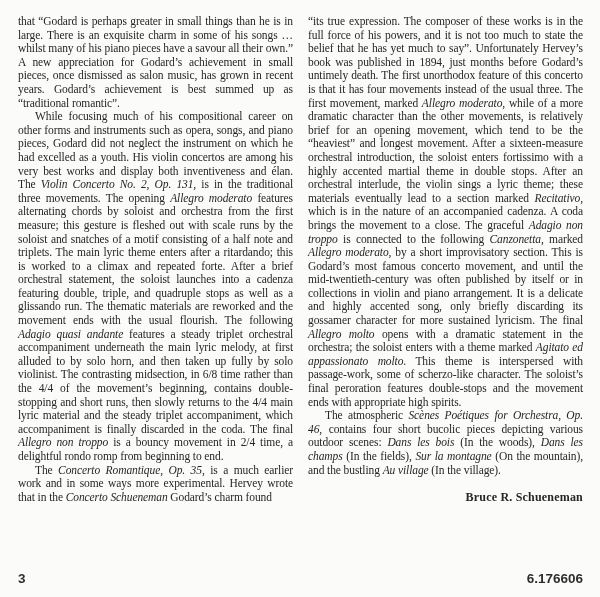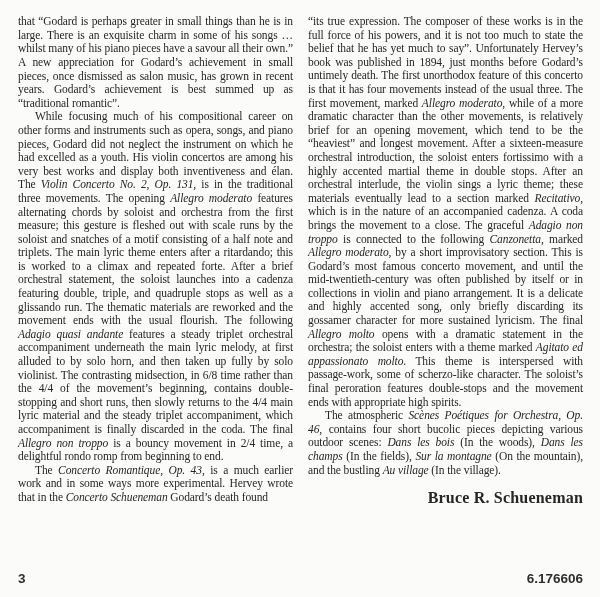--- a/index.html
+++ b/index.html
@@ -12,35 +12,34 @@
     overflow: hidden;
   }
   .page {
     position: absolute;
     inset: 0;
     padding: 15px 17px 0 18px;
   }
   .columns {
     display: flex;
     gap: 15px;
-    align-items: center;
   }
   .column {
     width: 275px;
     font-size: 11.5px;
     line-height: 13.6px;
     text-align: justify;
     letter-spacing: -0.1px;
   }
   .column p { text-align: justify; }
   .column p.indent { text-indent: 17px; }
   .author {
     text-align: right;
     font-weight: bold;
-    font-size: 16px;
+    font-size: 12px;
     margin-top: 14px;
     letter-spacing: 0.2px;
   }
   .footer {
     position: absolute;
     left: 18px;
     right: 17px;
     bottom: 11px;
     display: flex;
     justify-content: space-between;
@@ -52,21 +51,21 @@
   }
 </style>
 </head>
 <body>
 
 <div class="page">
   <div class="columns">
     <div class="column">
         <p><span>that “Godard is perhaps greater in small things than he is in large.  There is an exquisite charm in some of his songs … whilst many of his piano pieces have a savour all their own.”  A new appreciation for Godard’s achievement in small pieces, once dismissed as salon music, has grown in recent years.  Godard’s achievement is best summed up as “traditional romantic”.</span></p>
         <p class="indent"><span>While focusing much of his compositional career on other forms and instruments such as opera, songs, and piano pieces, Godard did not neglect the instrument on which he had excelled as a youth.  His violin concertos are among his very best works and display both inventiveness and élan.  The </span><i>Violin Concerto No. 2, Op. 131</i><span>, is in the traditional three movements.  The opening </span><i>Allegro moderato</i><span> features alternating chords by soloist and orchestra from the first measure; this gesture is fleshed out with scale runs by the soloist and snatches of a motif consisting of a half note and triplets.  The main lyric theme enters after a ritardando; this is worked to a climax and repeated forte.  After a brief orchestral statement, the soloist launches into a cadenza featuring double, triple, and quadruple stops as well as a glissando run.  The thematic materials are reworked and the movement ends with the usual flourish.  The following </span><i>Adagio quasi andante</i><span> features a steady triplet orchestral accompaniment underneath the main lyric melody, at first alluded to by solo horn, and then taken up fully by solo violinist.  The contrasting midsection, in 6/8 time rather than the 4/4 of the movement’s beginning, contains double-stopping and short runs, then slowly returns to the 4/4 main lyric material and the steady triplet accompaniment, which accompaniment is finally discarded in the coda.  The final </span><i>Allegro non troppo</i><span> is a bouncy movement in 2/4 time, a delightful rondo romp from beginning to end.</span></p>
-        <p class="indent"><span>The </span><i>Concerto Romantique, Op. 43</i><span>, is a much earlier work and in some ways more experimental.  Hervey wrote that in the </span><i>Concerto Schueneman</i><span> Godard’s death found</span></p>
+        <p class="indent"><span>The </span><i>Concerto Romantique, Op. 35</i><span>, is a much earlier work and in some ways more experimental.  Hervey wrote that in the </span><i>Concerto Schueneman</i><span> Godard’s charm found</span></p>
       </div>
     <div class="column">
       <div>
           <p><span>“its true expression.  The composer of these works is in the full force of his powers, and it is not too much to state the belief that he has yet much to say”.  Unfortunately Hervey’s book was published in 1894, just months before Godard’s untimely death.  The first unorthodox feature of this concerto is that it has four movements instead of the usual three.  The first movement, marked </span><i>Allegro moderato</i><span>, while of a more dramatic character than the other movements, is relatively brief for an opening movement, which tend to be the “heaviest” and longest movement. After a sixteen-measure orchestral introduction, the soloist enters fortissimo with a highly accented martial theme in double stops.  After an orchestral interlude, the violin sings a lyric theme; these materials eventually lead to a section marked </span><i>Recitativo</i><span>, which is in the nature of an accompanied cadenza.  A coda brings the movement to a close. The graceful </span><i>Adagio non troppo</i><span> is connected to the following </span><i>Canzonetta</i><span>, marked </span><i>Allegro moderato</i><span>, by a short improvisatory section.  This is Godard’s most famous concerto movement, and until the mid-twentieth-century was often published by itself or in collections in violin and piano arrangement.  It is a delicate and highly accented song, only briefly discarding its gossamer character for more sustained lyricism.  The final </span><i>Allegro molto</i><span> opens with a dramatic statement in the orchestra; the soloist enters with a theme marked </span><i>Agitato ed appassionato molto</i><span>. This theme is interspersed with passage-work, some of scherzo-like character.  The soloist’s final peroration features double-stops and the movement ends with appropriate high spirits.</span></p>
           <p class="indent"><span>The atmospheric </span><i>Scènes Poétiques for Orchestra, Op. 46</i><span>, contains four short bucolic pieces depicting various outdoor scenes: </span><i>Dans les bois</i><span> (In the woods), </span><i>Dans les champs</i><span> (In the fields), </span><i>Sur la montagne</i><span> (On the mountain), and the bustling </span><i>Au village</i><span> (In the village).</span></p>
         </div>
       <div class="author">Bruce R. Schueneman</div>
     </div>
   </div>
   <div class="footer">

